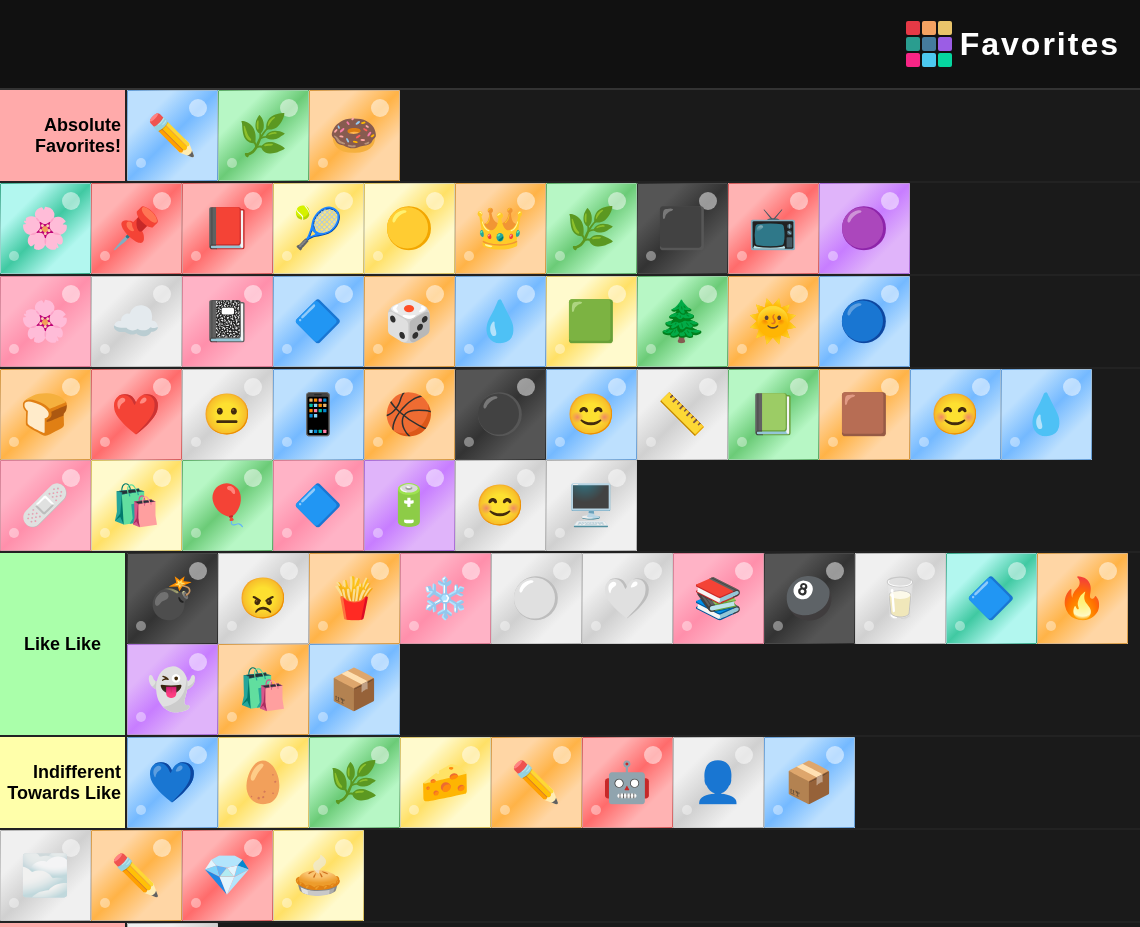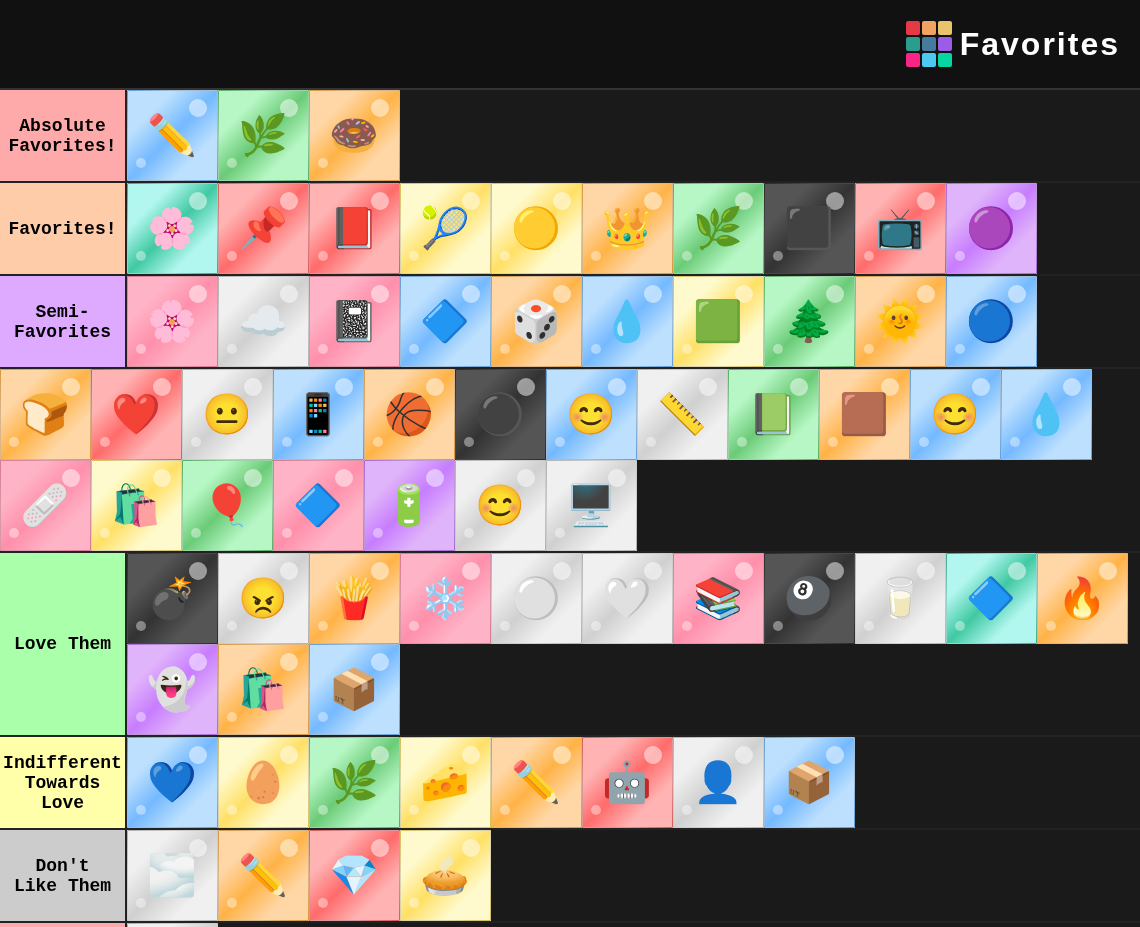--- a/index.html
+++ b/index.html
@@ -12,27 +12,26 @@
     .tier-row {
       display: flex;
       border-bottom: 2px solid #222;
     }
     .tier-label {
       width: 127px;
       min-width: 127px;
       display: flex;
       align-items: center;
       justify-content: center;
-      text-align: center;
+      text-align: right;
       font-size: 18px;
       font-weight: bold;
       color: #000;
-      padding: 12px;
+      padding: 4px;
       border-right: 2px solid #222;
-      font-family: Liberation Mono, monospace;
     }
     .tier-items {
       display: flex;
       flex-wrap: wrap;
       flex: 1;
       background: #1a1a1a;
     }
 
     
     .header {
@@ -128,21 +127,20 @@
           <div style="position: absolute; bottom: 12px; left: 8px; width: 10px; height: 10px; background: rgba(255, 255, 255, 0.4); border-radius: 50%; z-index: 1;"></div>
         </div>
         <div class="char-box bg-orange" style="width: 91px; height: 91px; border: 1px solid rgba(0, 0, 0, 0.15); flex-shrink: 0; position: relative; overflow: hidden;">
           <span style="font-size: 40px; z-index: 2; position: relative;">🍩</span>
           <div style="position: absolute; top: 8px; right: 10px; width: 18px; height: 18px; background: rgba(255, 255, 255, 0.5); border-radius: 50%; z-index: 1;"></div>
           <div style="position: absolute; bottom: 12px; left: 8px; width: 10px; height: 10px; background: rgba(255, 255, 255, 0.4); border-radius: 50%; z-index: 1;"></div>
         </div>
       </div>
     </div>
     <div class="tier-row">
-      <div class="tier-label" style="background: rgb(255, 204, 170);">Favorites!</div>
       <div class="tier-items">
         <div class="char-box bg-teal" style="width: 91px; height: 91px; border: 1px solid rgba(0, 0, 0, 0.15); flex-shrink: 0; position: relative; overflow: hidden;">
           <span style="font-size: 40px; z-index: 2; position: relative;">🌸</span>
           <div style="position: absolute; top: 8px; right: 10px; width: 18px; height: 18px; background: rgba(255, 255, 255, 0.5); border-radius: 50%; z-index: 1;"></div>
           <div style="position: absolute; bottom: 12px; left: 8px; width: 10px; height: 10px; background: rgba(255, 255, 255, 0.4); border-radius: 50%; z-index: 1;"></div>
         </div>
         <div class="char-box bg-red" style="width: 91px; height: 91px; border: 1px solid rgba(0, 0, 0, 0.15); flex-shrink: 0; position: relative; overflow: hidden;">
           <span style="font-size: 40px; z-index: 2; position: relative;">📌</span>
           <div style="position: absolute; top: 8px; right: 10px; width: 18px; height: 18px; background: rgba(255, 255, 255, 0.5); border-radius: 50%; z-index: 1;"></div>
           <div style="position: absolute; bottom: 12px; left: 8px; width: 10px; height: 10px; background: rgba(255, 255, 255, 0.4); border-radius: 50%; z-index: 1;"></div>
@@ -183,21 +181,20 @@
           <div style="position: absolute; bottom: 12px; left: 8px; width: 10px; height: 10px; background: rgba(255, 255, 255, 0.4); border-radius: 50%; z-index: 1;"></div>
         </div>
         <div class="char-box bg-purple" style="width: 91px; height: 91px; border: 1px solid rgba(0, 0, 0, 0.15); flex-shrink: 0; position: relative; overflow: hidden;">
           <span style="font-size: 40px; z-index: 2; position: relative;">🟣</span>
           <div style="position: absolute; top: 8px; right: 10px; width: 18px; height: 18px; background: rgba(255, 255, 255, 0.5); border-radius: 50%; z-index: 1;"></div>
           <div style="position: absolute; bottom: 12px; left: 8px; width: 10px; height: 10px; background: rgba(255, 255, 255, 0.4); border-radius: 50%; z-index: 1;"></div>
         </div>
       </div>
     </div>
     <div class="tier-row">
-      <div class="tier-label" style="background: rgb(221, 170, 255);">Semi-Favorites</div>
       <div class="tier-items">
         <div class="char-box bg-pink" style="width: 91px; height: 91px; border: 1px solid rgba(0, 0, 0, 0.15); flex-shrink: 0; position: relative; overflow: hidden;">
           <span style="font-size: 40px; z-index: 2; position: relative;">🌸</span>
           <div style="position: absolute; top: 8px; right: 10px; width: 18px; height: 18px; background: rgba(255, 255, 255, 0.5); border-radius: 50%; z-index: 1;"></div>
           <div style="position: absolute; bottom: 12px; left: 8px; width: 10px; height: 10px; background: rgba(255, 255, 255, 0.4); border-radius: 50%; z-index: 1;"></div>
         </div>
         <div class="char-box bg-white" style="width: 91px; height: 91px; border: 1px solid rgba(0, 0, 0, 0.15); flex-shrink: 0; position: relative; overflow: hidden;">
           <span style="font-size: 40px; z-index: 2; position: relative;">☁️</span>
           <div style="position: absolute; top: 8px; right: 10px; width: 18px; height: 18px; background: rgba(255, 255, 255, 0.5); border-radius: 50%; z-index: 1;"></div>
           <div style="position: absolute; bottom: 12px; left: 8px; width: 10px; height: 10px; background: rgba(255, 255, 255, 0.4); border-radius: 50%; z-index: 1;"></div>
@@ -337,21 +334,21 @@
           <div style="position: absolute; bottom: 12px; left: 8px; width: 10px; height: 10px; background: rgba(255, 255, 255, 0.4); border-radius: 50%; z-index: 1;"></div>
         </div>
         <div class="char-box bg-white" style="width: 91px; height: 91px; border: 1px solid rgba(0, 0, 0, 0.15); flex-shrink: 0; position: relative; overflow: hidden;">
           <span style="font-size: 40px; z-index: 2; position: relative;">🖥️</span>
           <div style="position: absolute; top: 8px; right: 10px; width: 18px; height: 18px; background: rgba(255, 255, 255, 0.5); border-radius: 50%; z-index: 1;"></div>
           <div style="position: absolute; bottom: 12px; left: 8px; width: 10px; height: 10px; background: rgba(255, 255, 255, 0.4); border-radius: 50%; z-index: 1;"></div>
         </div>
       </div>
     </div>
     <div class="tier-row">
-      <div class="tier-label" style="background: rgb(170, 255, 170);">Love Them</div>
+      <div class="tier-label" style="background: rgb(170, 255, 170);">Like Like</div>
       <div class="tier-items">
         <div class="char-box bg-dark" style="width: 91px; height: 91px; border: 1px solid rgba(0, 0, 0, 0.15); flex-shrink: 0; position: relative; overflow: hidden;">
           <span style="font-size: 40px; z-index: 2; position: relative;">💣</span>
           <div style="position: absolute; top: 8px; right: 10px; width: 18px; height: 18px; background: rgba(255, 255, 255, 0.5); border-radius: 50%; z-index: 1;"></div>
           <div style="position: absolute; bottom: 12px; left: 8px; width: 10px; height: 10px; background: rgba(255, 255, 255, 0.4); border-radius: 50%; z-index: 1;"></div>
         </div>
         <div class="char-box bg-white" style="width: 91px; height: 91px; border: 1px solid rgba(0, 0, 0, 0.15); flex-shrink: 0; position: relative; overflow: hidden;">
           <span style="font-size: 40px; z-index: 2; position: relative;">😠</span>
           <div style="position: absolute; top: 8px; right: 10px; width: 18px; height: 18px; background: rgba(255, 255, 255, 0.5); border-radius: 50%; z-index: 1;"></div>
           <div style="position: absolute; bottom: 12px; left: 8px; width: 10px; height: 10px; background: rgba(255, 255, 255, 0.4); border-radius: 50%; z-index: 1;"></div>
@@ -412,21 +409,21 @@
           <div style="position: absolute; bottom: 12px; left: 8px; width: 10px; height: 10px; background: rgba(255, 255, 255, 0.4); border-radius: 50%; z-index: 1;"></div>
         </div>
         <div class="char-box bg-blue" style="width: 91px; height: 91px; border: 1px solid rgba(0, 0, 0, 0.15); flex-shrink: 0; position: relative; overflow: hidden;">
           <span style="font-size: 40px; z-index: 2; position: relative;">📦</span>
           <div style="position: absolute; top: 8px; right: 10px; width: 18px; height: 18px; background: rgba(255, 255, 255, 0.5); border-radius: 50%; z-index: 1;"></div>
           <div style="position: absolute; bottom: 12px; left: 8px; width: 10px; height: 10px; background: rgba(255, 255, 255, 0.4); border-radius: 50%; z-index: 1;"></div>
         </div>
       </div>
     </div>
     <div class="tier-row">
-      <div class="tier-label" style="background: rgb(255, 255, 170);">Indifferent Towards Love</div>
+      <div class="tier-label" style="background: rgb(255, 255, 170);">Indifferent Towards Like</div>
       <div class="tier-items">
         <div class="char-box bg-blue" style="width: 91px; height: 91px; border: 1px solid rgba(0, 0, 0, 0.15); flex-shrink: 0; position: relative; overflow: hidden;">
           <span style="font-size: 40px; z-index: 2; position: relative;">💙</span>
           <div style="position: absolute; top: 8px; right: 10px; width: 18px; height: 18px; background: rgba(255, 255, 255, 0.5); border-radius: 50%; z-index: 1;"></div>
           <div style="position: absolute; bottom: 12px; left: 8px; width: 10px; height: 10px; background: rgba(255, 255, 255, 0.4); border-radius: 50%; z-index: 1;"></div>
         </div>
         <div class="char-box bg-yellow" style="width: 91px; height: 91px; border: 1px solid rgba(0, 0, 0, 0.15); flex-shrink: 0; position: relative; overflow: hidden;">
           <span style="font-size: 40px; z-index: 2; position: relative;">🥚</span>
           <div style="position: absolute; top: 8px; right: 10px; width: 18px; height: 18px; background: rgba(255, 255, 255, 0.5); border-radius: 50%; z-index: 1;"></div>
           <div style="position: absolute; bottom: 12px; left: 8px; width: 10px; height: 10px; background: rgba(255, 255, 255, 0.4); border-radius: 50%; z-index: 1;"></div>
@@ -457,21 +454,20 @@
           <div style="position: absolute; bottom: 12px; left: 8px; width: 10px; height: 10px; background: rgba(255, 255, 255, 0.4); border-radius: 50%; z-index: 1;"></div>
         </div>
         <div class="char-box bg-blue" style="width: 91px; height: 91px; border: 1px solid rgba(0, 0, 0, 0.15); flex-shrink: 0; position: relative; overflow: hidden;">
           <span style="font-size: 40px; z-index: 2; position: relative;">📦</span>
           <div style="position: absolute; top: 8px; right: 10px; width: 18px; height: 18px; background: rgba(255, 255, 255, 0.5); border-radius: 50%; z-index: 1;"></div>
           <div style="position: absolute; bottom: 12px; left: 8px; width: 10px; height: 10px; background: rgba(255, 255, 255, 0.4); border-radius: 50%; z-index: 1;"></div>
         </div>
       </div>
     </div>
     <div class="tier-row">
-      <div class="tier-label" style="background: rgb(204, 204, 204);">Don't Like Them</div>
       <div class="tier-items">
         <div class="char-box bg-white" style="width: 91px; height: 91px; border: 1px solid rgba(0, 0, 0, 0.15); flex-shrink: 0; position: relative; overflow: hidden;">
           <span style="font-size: 40px; z-index: 2; position: relative;">🌫️</span>
           <div style="position: absolute; top: 8px; right: 10px; width: 18px; height: 18px; background: rgba(255, 255, 255, 0.5); border-radius: 50%; z-index: 1;"></div>
           <div style="position: absolute; bottom: 12px; left: 8px; width: 10px; height: 10px; background: rgba(255, 255, 255, 0.4); border-radius: 50%; z-index: 1;"></div>
         </div>
         <div class="char-box bg-orange" style="width: 91px; height: 91px; border: 1px solid rgba(0, 0, 0, 0.15); flex-shrink: 0; position: relative; overflow: hidden;">
           <span style="font-size: 40px; z-index: 2; position: relative;">✏️</span>
           <div style="position: absolute; top: 8px; right: 10px; width: 18px; height: 18px; background: rgba(255, 255, 255, 0.5); border-radius: 50%; z-index: 1;"></div>
           <div style="position: absolute; bottom: 12px; left: 8px; width: 10px; height: 10px; background: rgba(255, 255, 255, 0.4); border-radius: 50%; z-index: 1;"></div>

